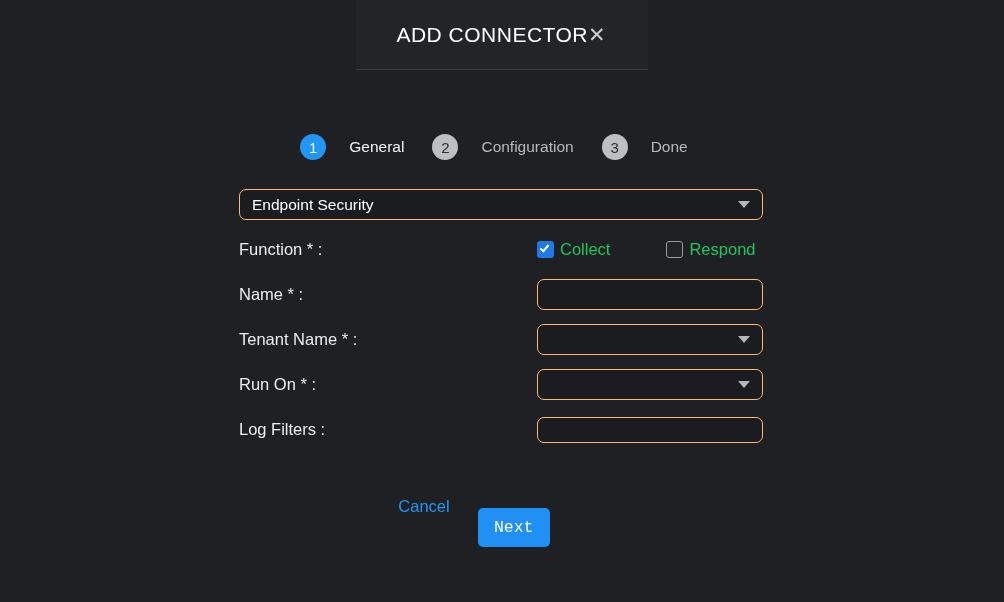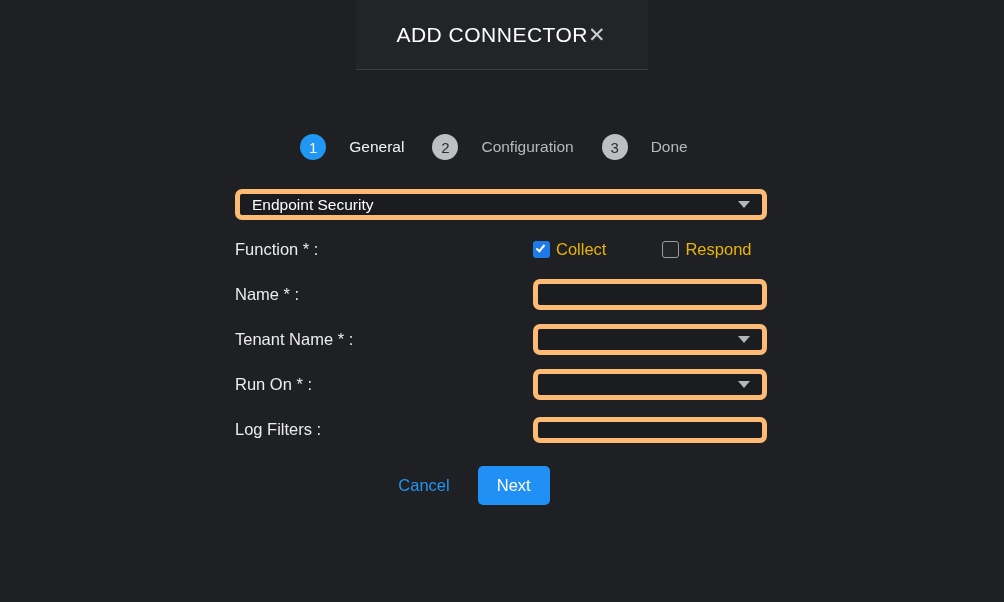--- a/index.html
+++ b/index.html
@@ -56,21 +56,21 @@
   }
   .form-label {
     flex: 0 0 298px;
     color: #ececed; font-size: 16.5px;
   }
   .form-control-area { flex: 1 1 auto; display: flex; align-items: center; }
 
   .field {
     width: 100%; height: 31px;
     background: #1a1c1f;
-    border: 5px solid #fdba74;
+    border: 1px solid #fdba74;
     border-radius: 7px;
     display: flex; align-items: center;
     padding: 0 12px;
     color: #ffffff; font-size: 15.5px;
     font-family: "Liberation Sans", sans-serif;
   }
   .field--short { height: 26px; }
   .select-field { justify-content: space-between; cursor: pointer; }
   .select-value { white-space: nowrap; overflow: hidden; }
   .caret {
@@ -91,38 +91,39 @@
     flex: 0 0 auto;
   }
   .checkbox-box--checked { background: #1f7ae8; }
   .checkbox-box--unchecked { background: #222427; border: 1px solid #9a9da0; }
   .check-mark {
     position: absolute; left: 5px; top: 2px;
     width: 5px; height: 9px;
     border: solid #ffffff; border-width: 0 2px 2px 0;
     transform: rotate(40deg);
   }
-  .checkbox-label { color: #eab308; font-size: 16.5px; margin-left: 6px; }
+  .checkbox-label { color: #22c55e; font-size: 16.5px; margin-left: 6px; }
 
   
   .footer {
     display: flex; align-items: center; justify-content: flex-end;
     margin: 7px 56px 0 0;
   }
   .cancel-btn {
     background: none; border: none; cursor: pointer;
     color: #2196f3; font-size: 16.5px;
     font-family: "Liberation Sans", sans-serif;
     margin-right: 28px;
   }
   .next-btn {
     width: 72px; height: 39px;
     background: #2090f5; border: none; border-radius: 5px;
     color: #ffffff; font-size: 16.5px; cursor: pointer;
-    font-family: Liberation Sans, sans-serif;
+    font-family: Liberation Mono, monospace;
+    margin-top: 42px;
   }
 </style>
 </head>
 <body>
 
 <div class="dialog">
 
   <div class="header">
     <div class="header-title">ADD CONNECTOR</div>
     <button class="close-btn">✕</button>

